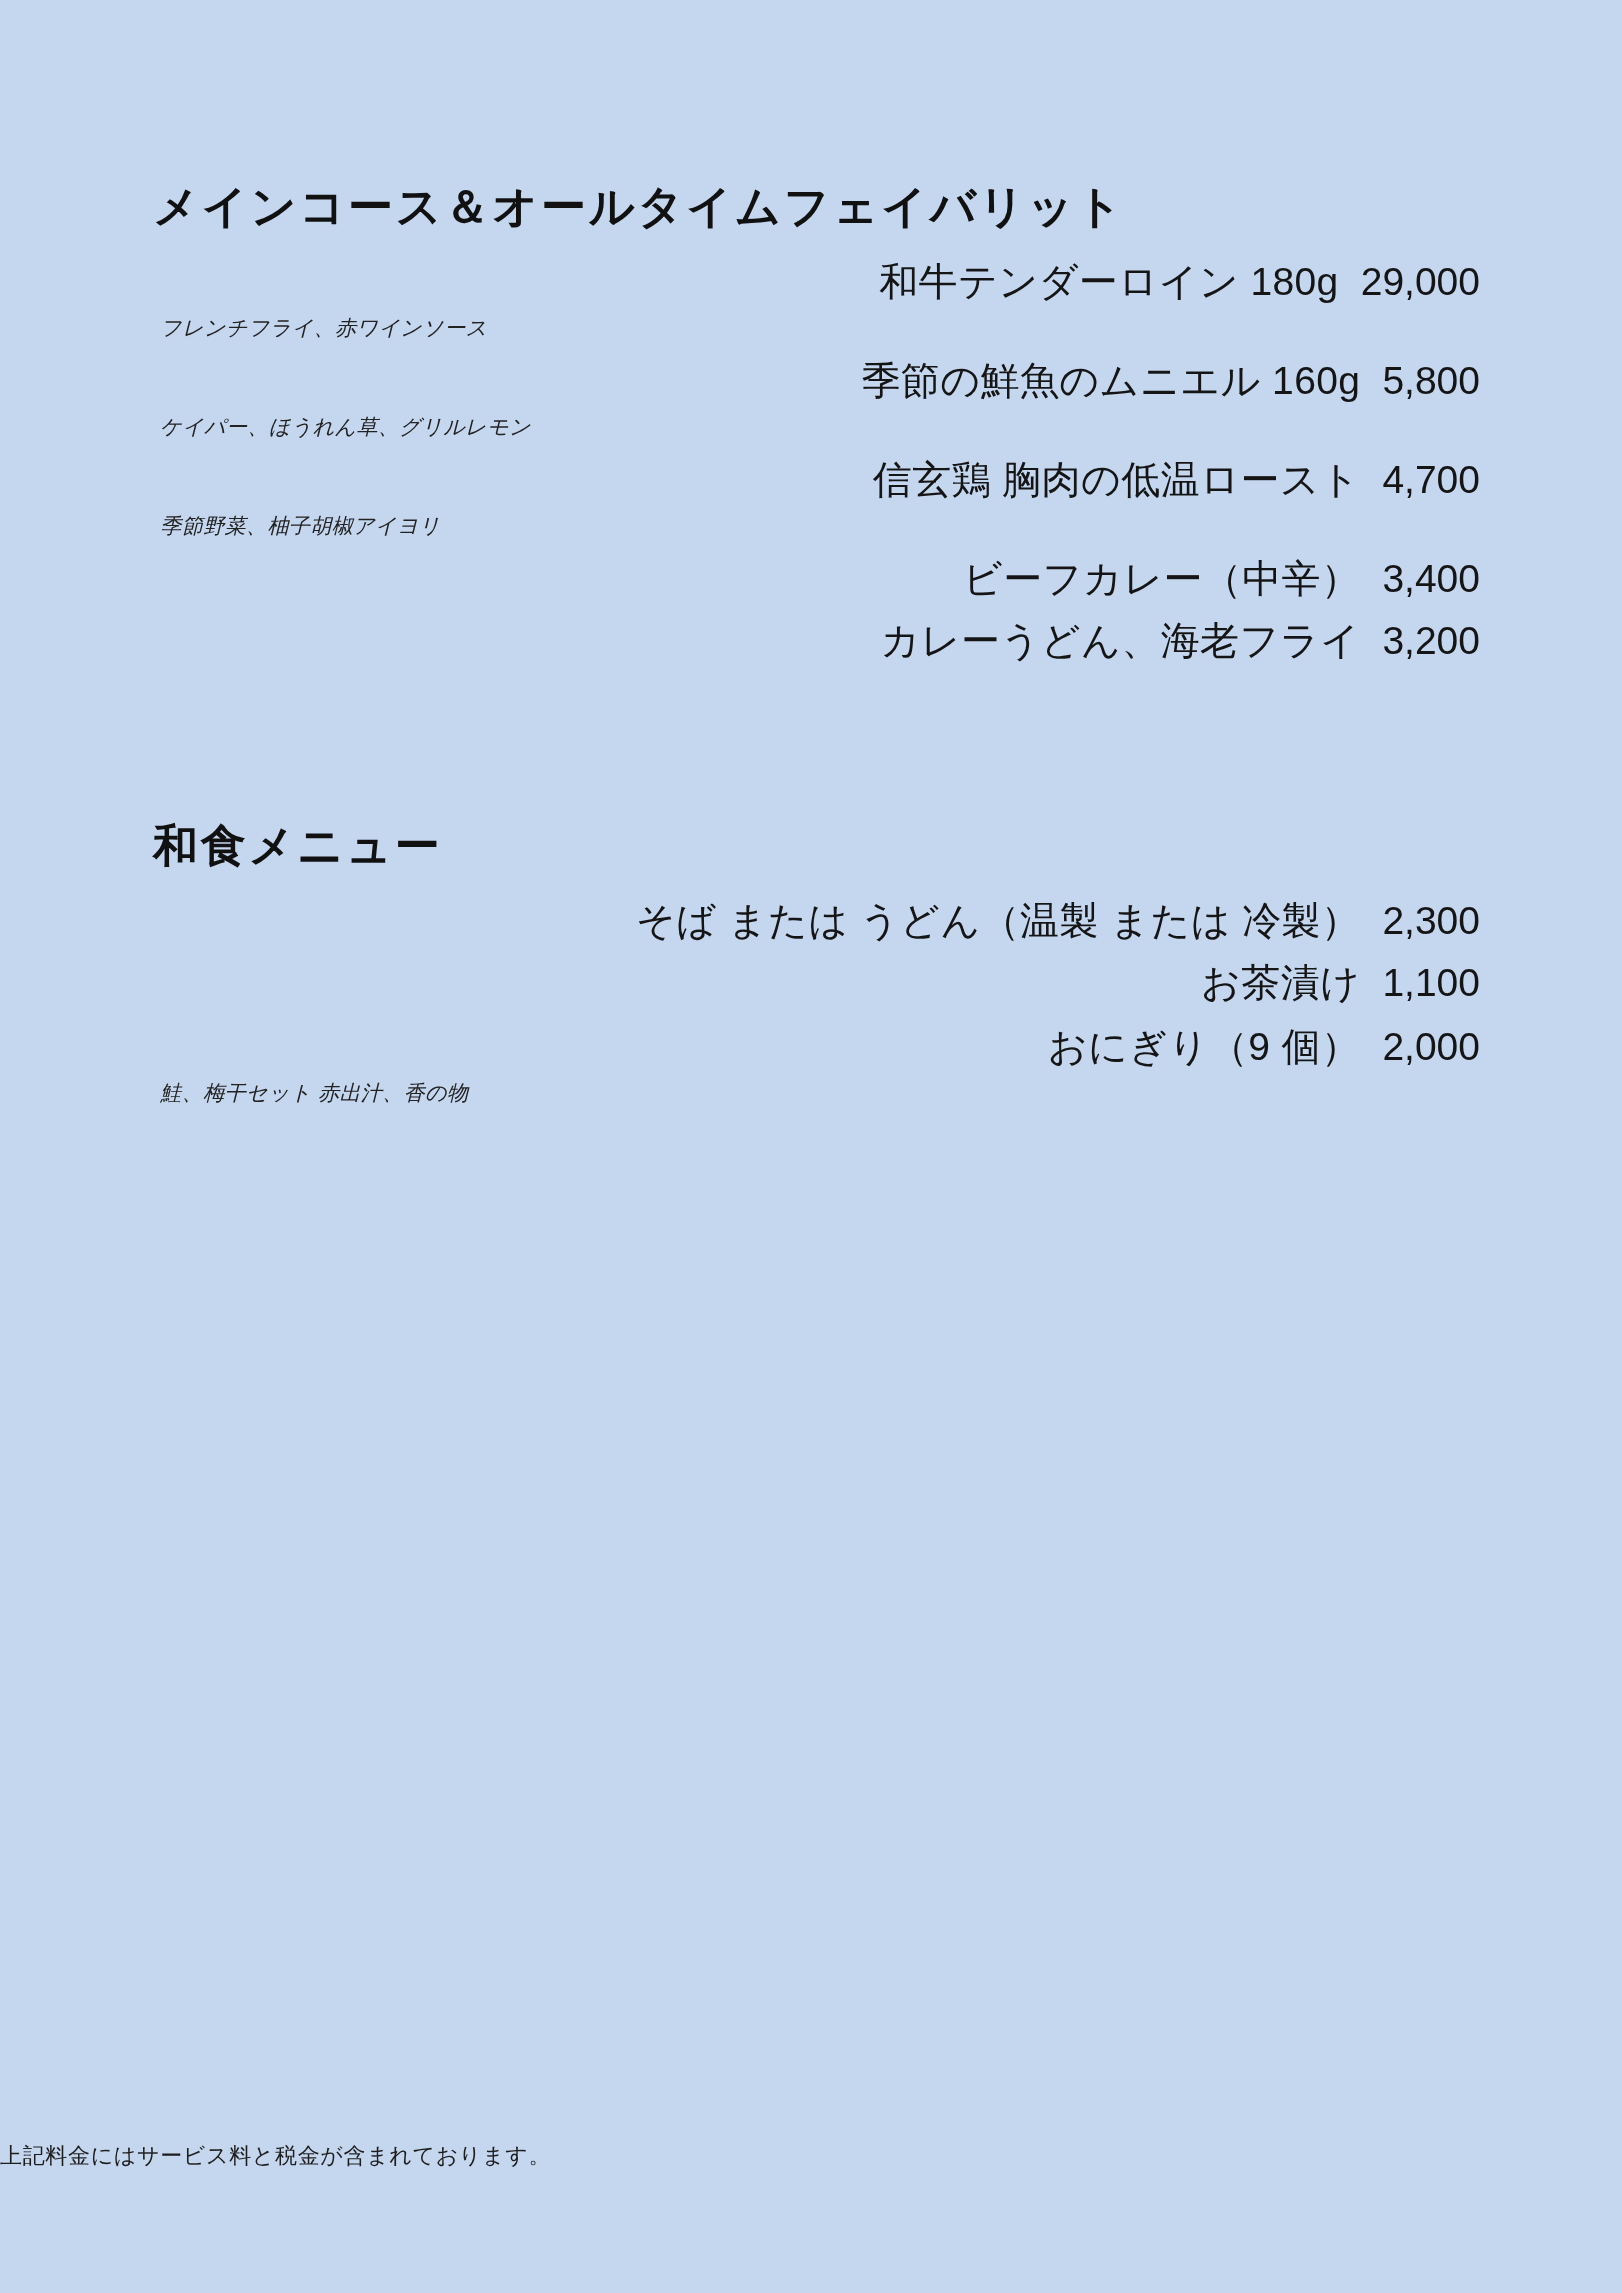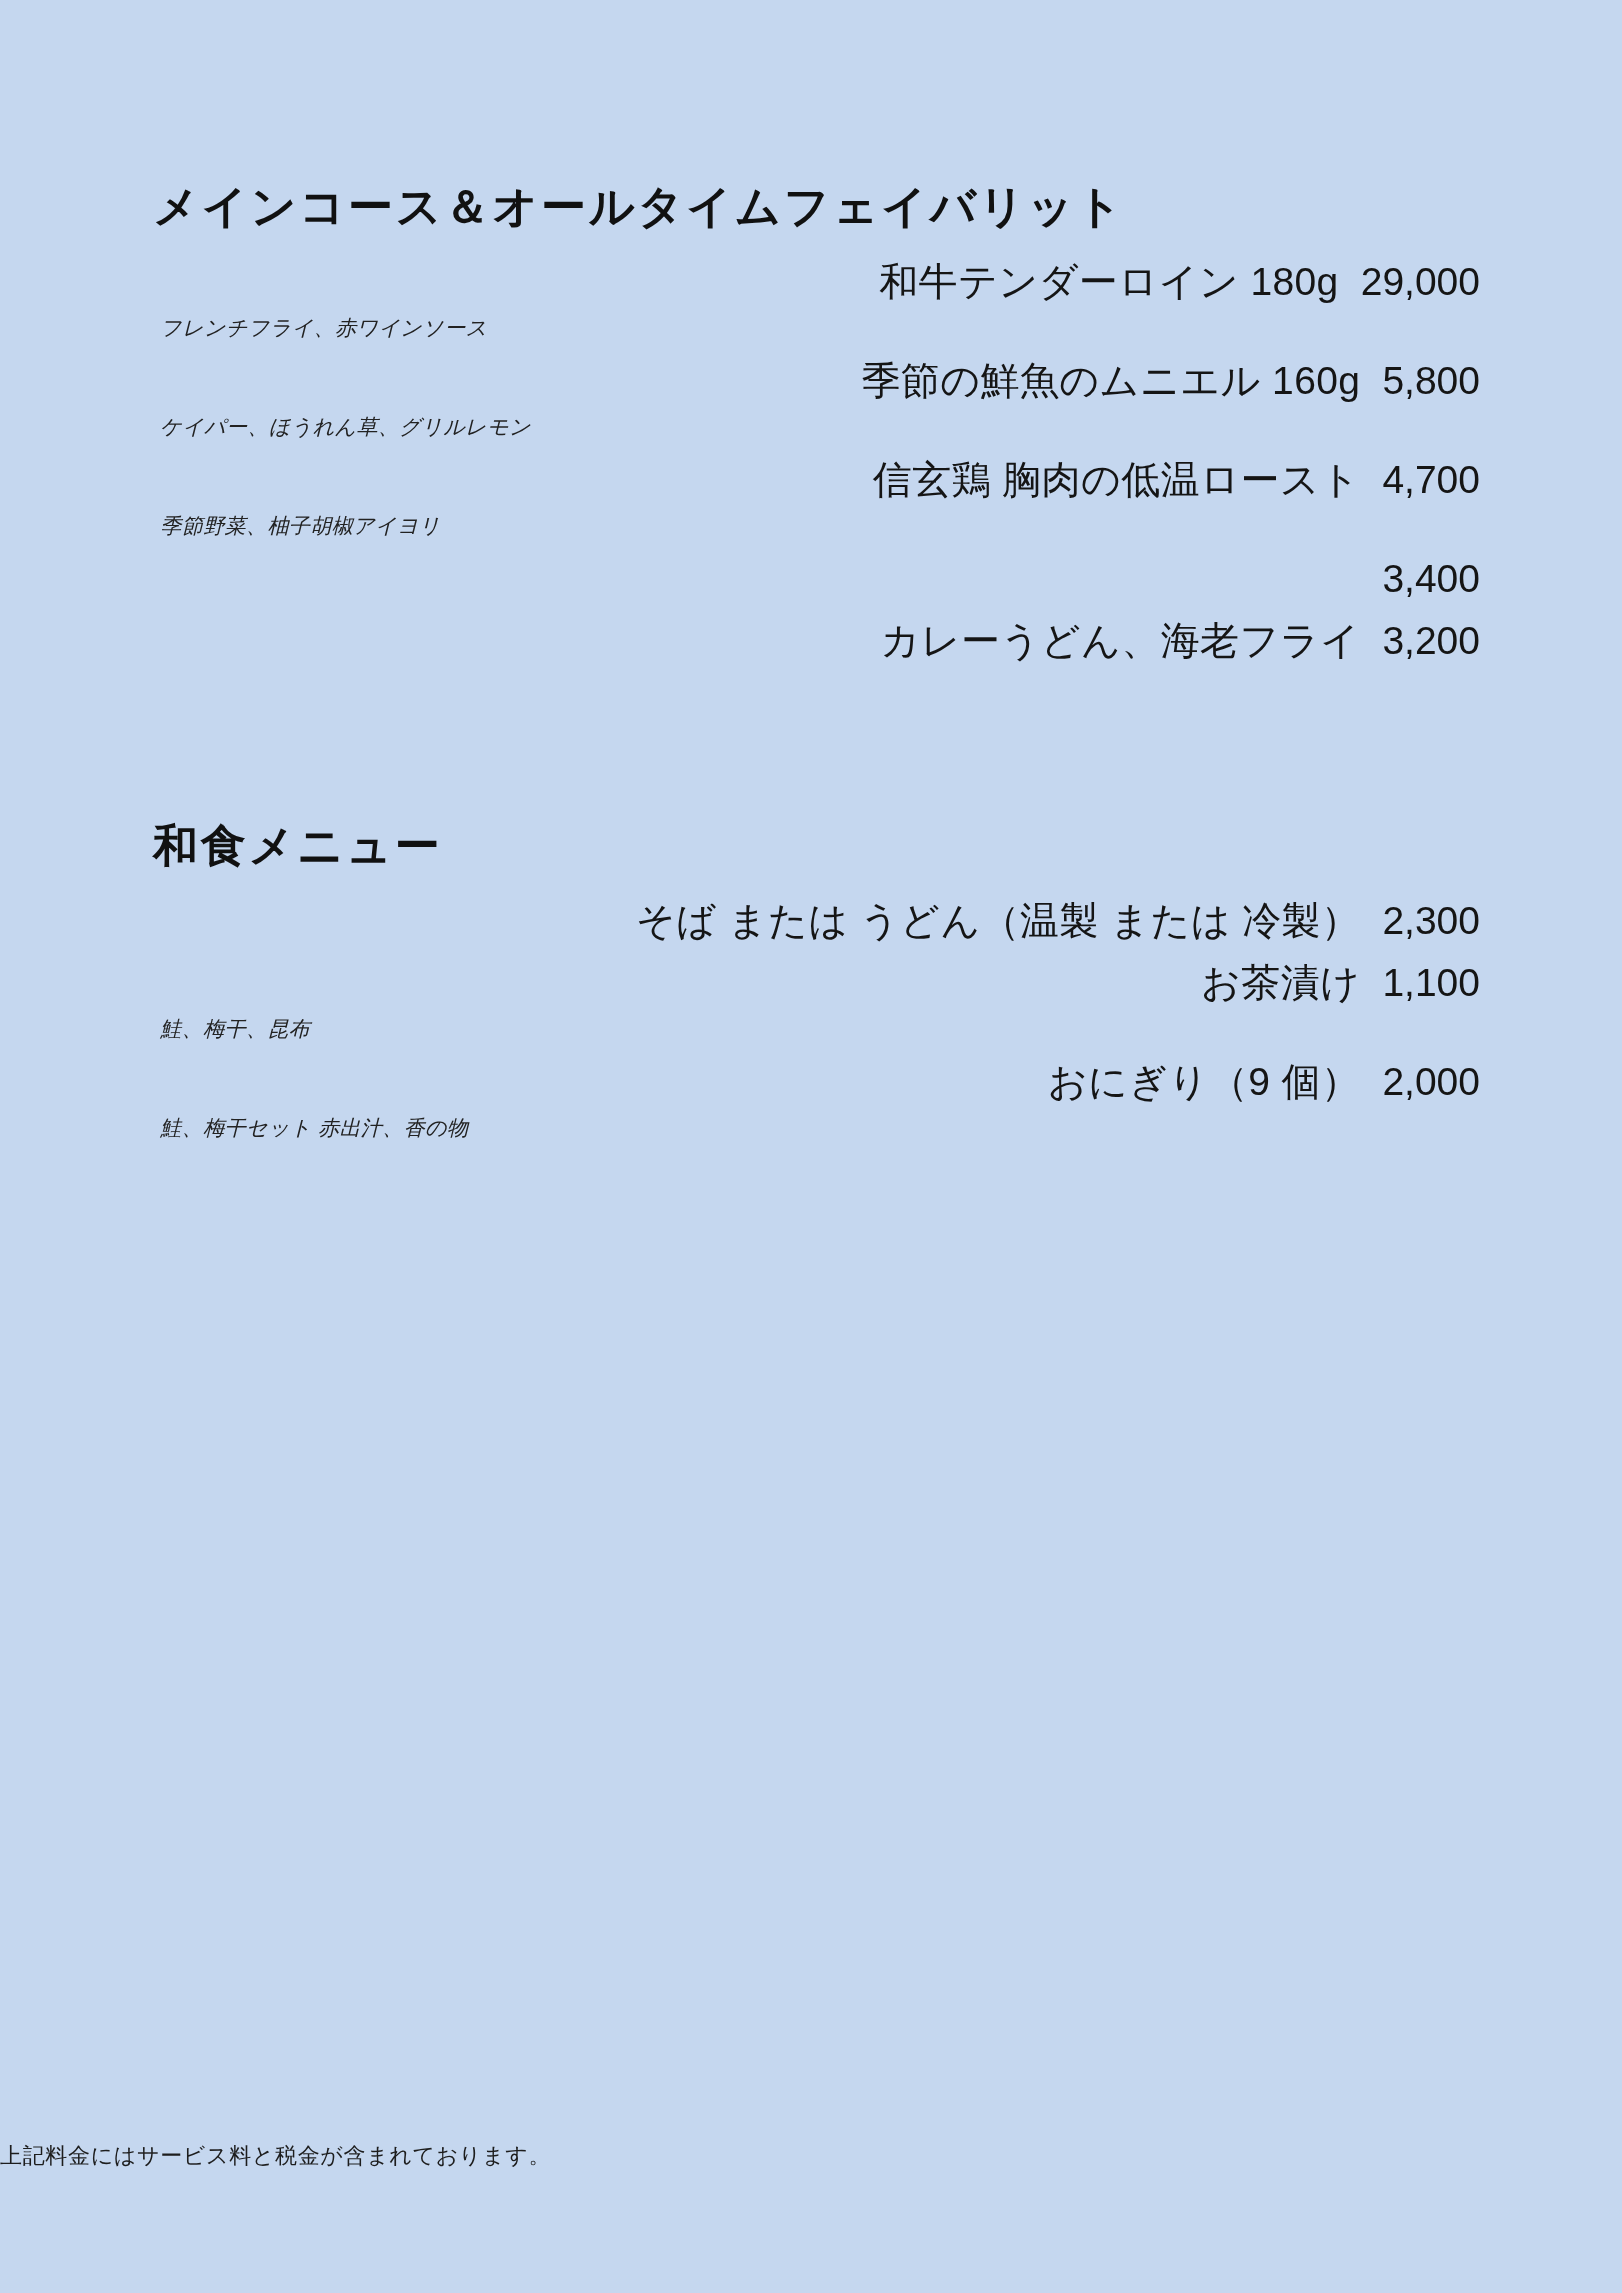--- a/index.html
+++ b/index.html
@@ -122,20 +122,21 @@
       <div class="item-block">
         <div class="item">
           <span class="item-name">信玄鶏 胸肉の低温ロースト</span>
           <span class="item-price">4,700</span>
         </div>
         <div class="item-desc">季節野菜、柚子胡椒アイヨリ</div>
       </div>
 
       <div class="item-block no-desc">
         <div class="item">
+          <span class="item-name">ビーフカレー（中辛）</span>
           <span class="item-price">3,400</span>
         </div>
       </div>
 
       <div class="item-block no-desc">
         <div class="item">
           <span class="item-name">カレーうどん、海老フライ</span>
           <span class="item-price">3,200</span>
         </div>
       </div>
@@ -151,21 +152,20 @@
           <span class="item-name">そば または うどん（温製 または 冷製）</span>
           <span class="item-price">2,300</span>
         </div>
       </div>
 
       <div class="item-block">
         <div class="item">
           <span class="item-name">お茶漬け</span>
           <span class="item-price">1,100</span>
         </div>
-        <div class="item-desc">鮭、梅干、昆布</div>
       </div>
 
       <div class="item-block">
         <div class="item">
           <span class="item-name">おにぎり（9 個）</span>
           <span class="item-price">2,000</span>
         </div>
         <div class="item-desc">鮭、梅干セット 赤出汁、香の物</div>
       </div>
     </div>

